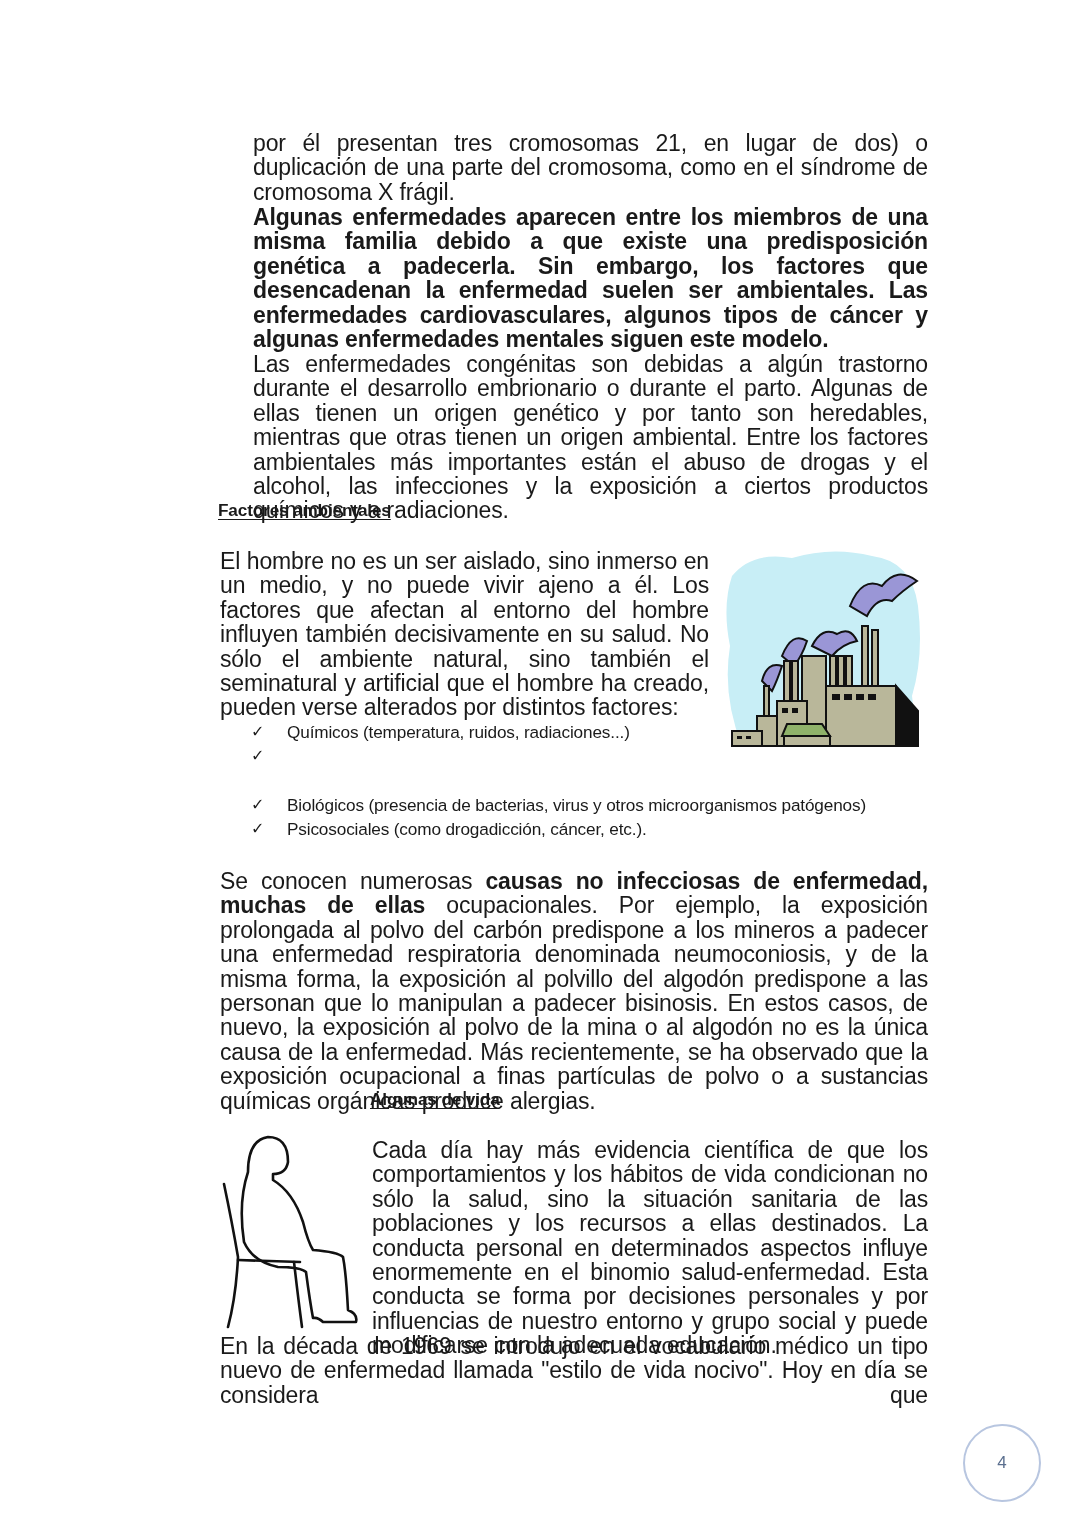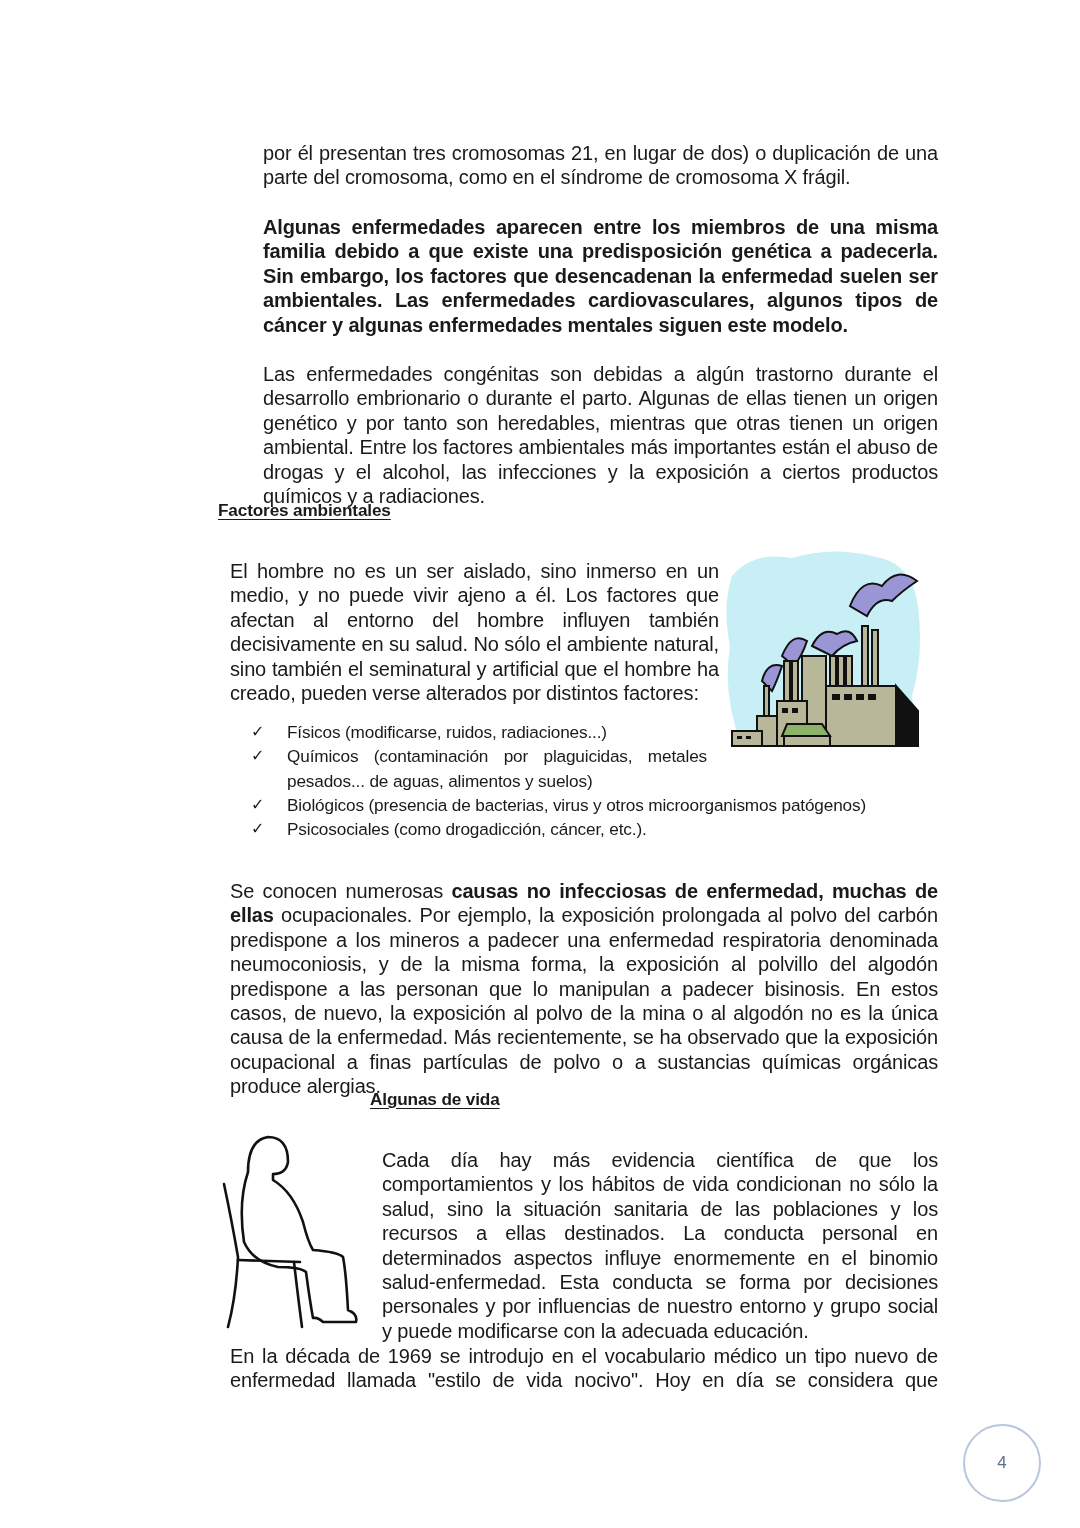--- a/index.html
+++ b/index.html
@@ -4,24 +4,24 @@
   <style>
     html, body { margin: 0; padding: 0; background: #ffffff; }
     body {
       width: 1080px; height: 1528px; position: relative; overflow: hidden;
       font-family: "Liberation Sans", "DejaVu Sans", sans-serif;
       color: #1a1a1a;
     }
     .page { position: absolute; left: 0; top: 0; width: 1080px; height: 1528px; }
     .p {
       position: absolute;
-      font-size: 20px;
+      font-size: 23px;
       line-height: 24.4px;
       text-align: justify;
-      margin: 12px;
+      margin: 2px;
       letter-spacing: -0.15px;
     }
     .p.last-left { text-align-last: left; }
     .heading {
       position: absolute; margin: 0;
       font-size: 17.2px; line-height: 24px; font-weight: bold;
       text-decoration: underline; text-underline-offset: 3px;
       letter-spacing: -0.15px;
     }
     b { font-weight: bold; }
@@ -88,25 +88,24 @@
       <rect x="60" y="162" width="6" height="5"></rect>
         <rect x="70" y="162" width="6" height="5"></rect>
       <rect x="15" y="190" width="5" height="3"></rect>
         <rect x="24" y="190" width="5" height="3"></rect>
     </g>
   </svg>
 
   <ul class="list" style="left:251px; top:720px; width:456px;">
     <li>
       <span class="check">✓</span>
-      <span>Físicos (modificarse, ruidos, radiaciones...)</span>
+      <span>Químicos (temperatura, ruidos, radiaciones...)</span>
     </li>
     <li style="text-align-last:left;">
       <span class="check">✓</span>
-      <span>Químicos (contaminación por plaguicidas, metales pesados... de aguas, alimentos y suelos)</span>
     </li>
   </ul>
   <ul class="list" style="left:251px; top:793px; width:680px;">
     <li style="text-align:left;">
       <span class="check">✓</span>
       <span>Biológicos (presencia de bacterias, virus y otros microorganismos patógenos)</span>
     </li>
     <li style="text-align:left;">
       <span class="check">✓</span>
       <span>Psicosociales (como drogadicción, cáncer, etc.).</span>

